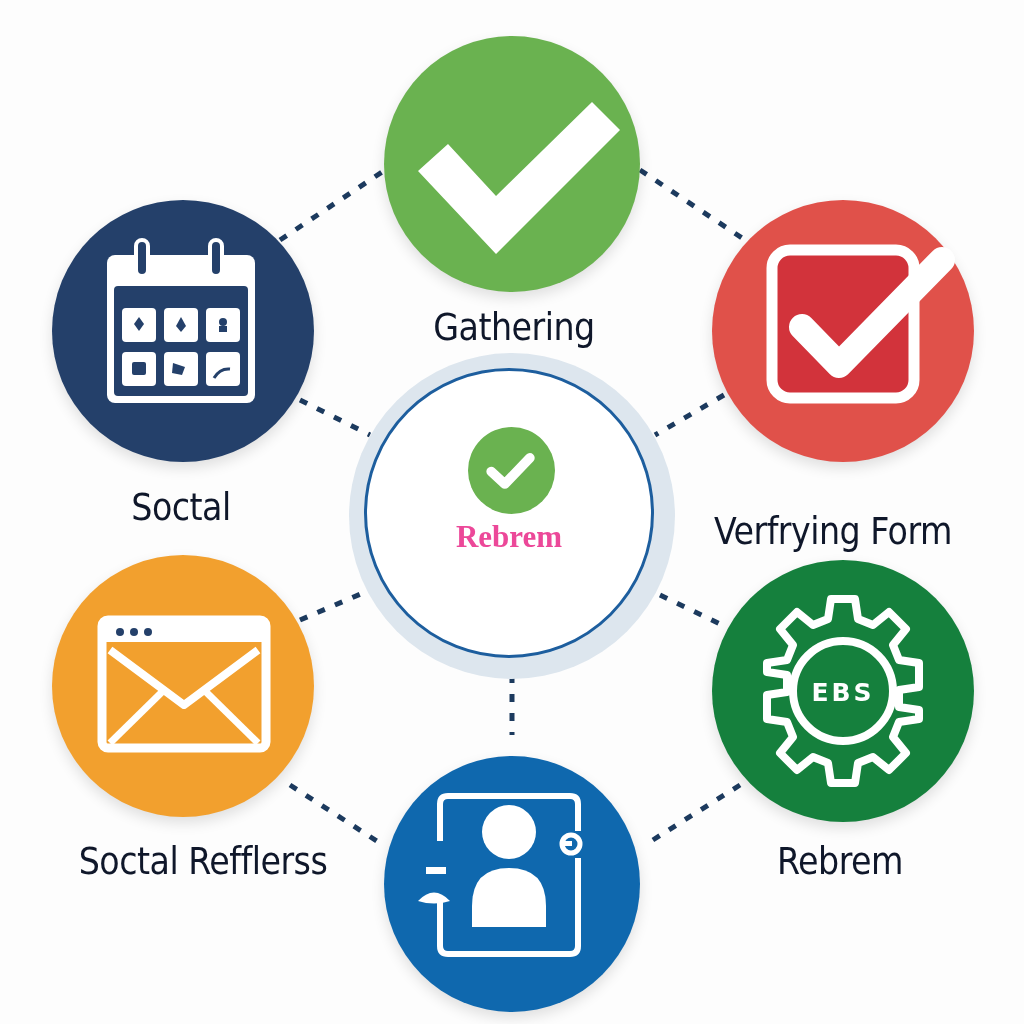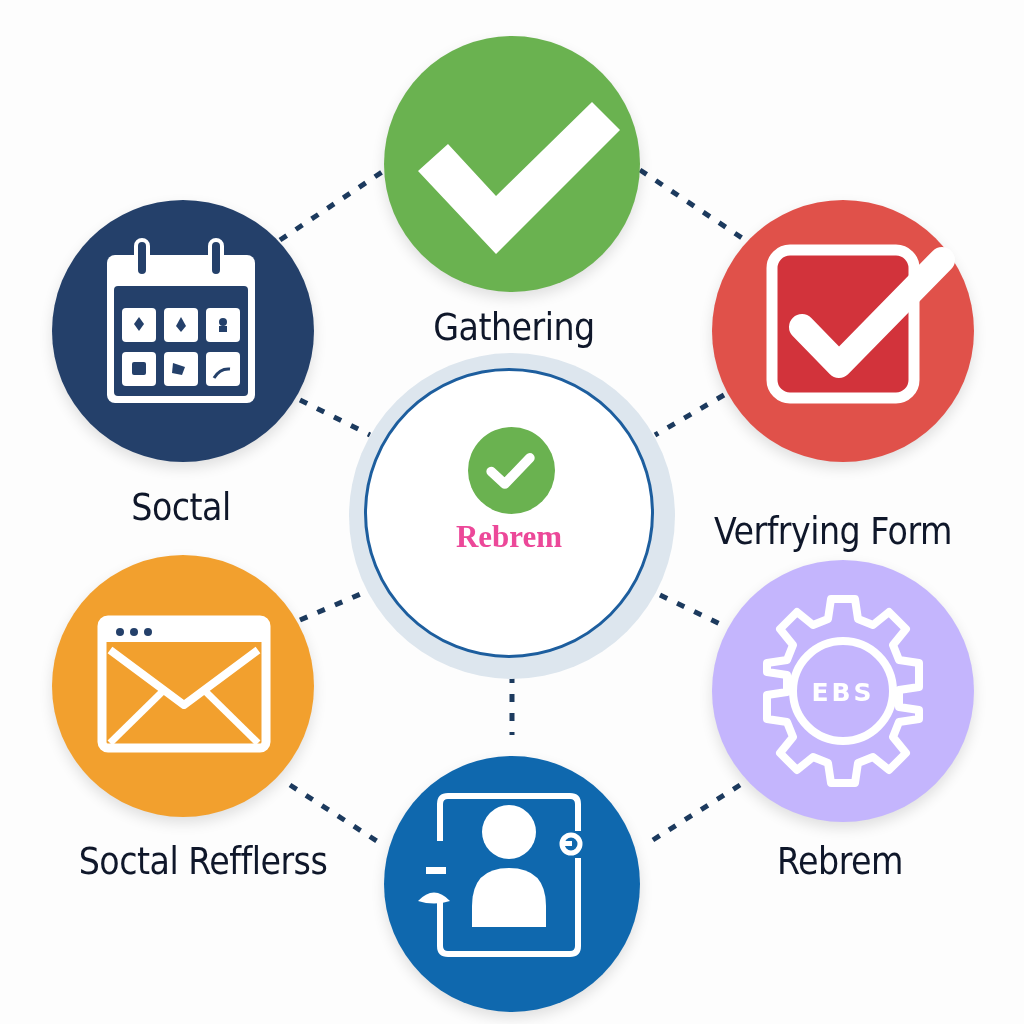--- a/index.html
+++ b/index.html
@@ -103,21 +103,21 @@
     <circle cx="68" cy="77" r="4" fill="#24406a"></circle>
     <circle cx="82" cy="77" r="4" fill="#24406a"></circle>
     <circle cx="96" cy="77" r="4" fill="#24406a"></circle>
     <polyline points="58,95 132,150 206,95" fill="none" stroke="#ffffff" stroke-width="8" stroke-linejoin="round"></polyline>
     <line x1="58" y1="188" x2="112" y2="135" stroke="#ffffff" stroke-width="7"></line>
     <line x1="206" y1="188" x2="152" y2="135" stroke="#ffffff" stroke-width="7"></line>
   </svg>
 </div>
 <div class="label" style="left:203px;top:840px;">Soctal Refflerss</div>
 
-<div class="node" style="left:712px;top:560px;width:262px;height:262px;background:#c4b5fd;">
+<div class="node" style="left:712px;top:560px;width:262px;height:262px;background:#15803d;">
   <svg viewBox="0 0 262 262">
     <g transform="translate(131,131)" fill="none" stroke="#ffffff" stroke-width="8" stroke-linejoin="round">
       <path d="M-12,-92 L12,-92 L15,-72 L30,-66 L46,-79 L63,-62 L50,-46 L56,-31 L76,-28 L76,-4 L56,-1 L56,1 L56,16 L76,19 L76,28 L56,31 L50,46 L63,62 L46,79 L30,66 L15,72 L12,92 L-12,92 L-15,72 L-30,66 L-46,79 L-63,62 L-50,46 L-56,31 L-76,28 L-76,4 L-56,1 L-56,-16 L-76,-19 L-76,-28 L-56,-31 L-50,-46 L-63,-62 L-46,-79 L-30,-66 L-15,-72 Z"></path>
       <circle r="50"></circle>
     </g>
     <text x="131" y="141" text-anchor="middle" fill="#ffffff" font-family="DejaVu Sans, sans-serif" font-weight="bold" font-size="25" letter-spacing="3">EBS</text>
   </svg>
 </div>
 <div class="label" style="left:840px;top:840px;">Rebrem</div>
 

